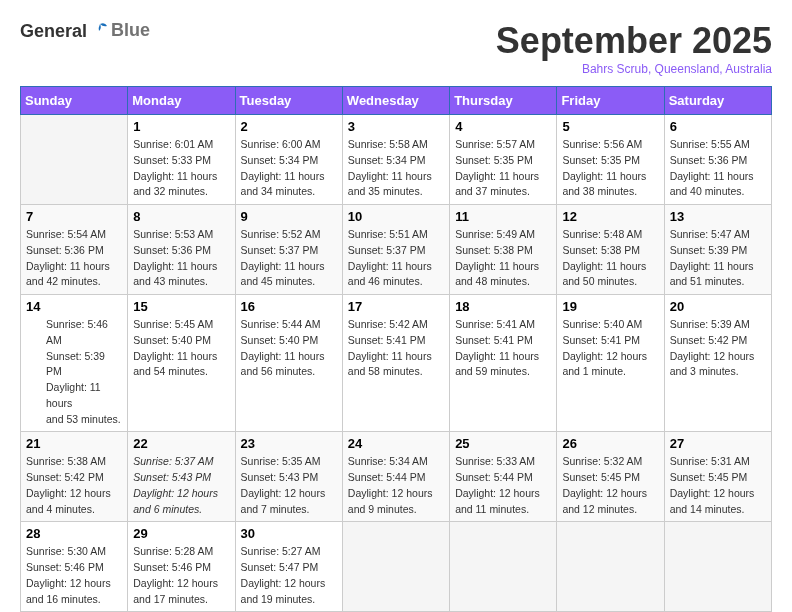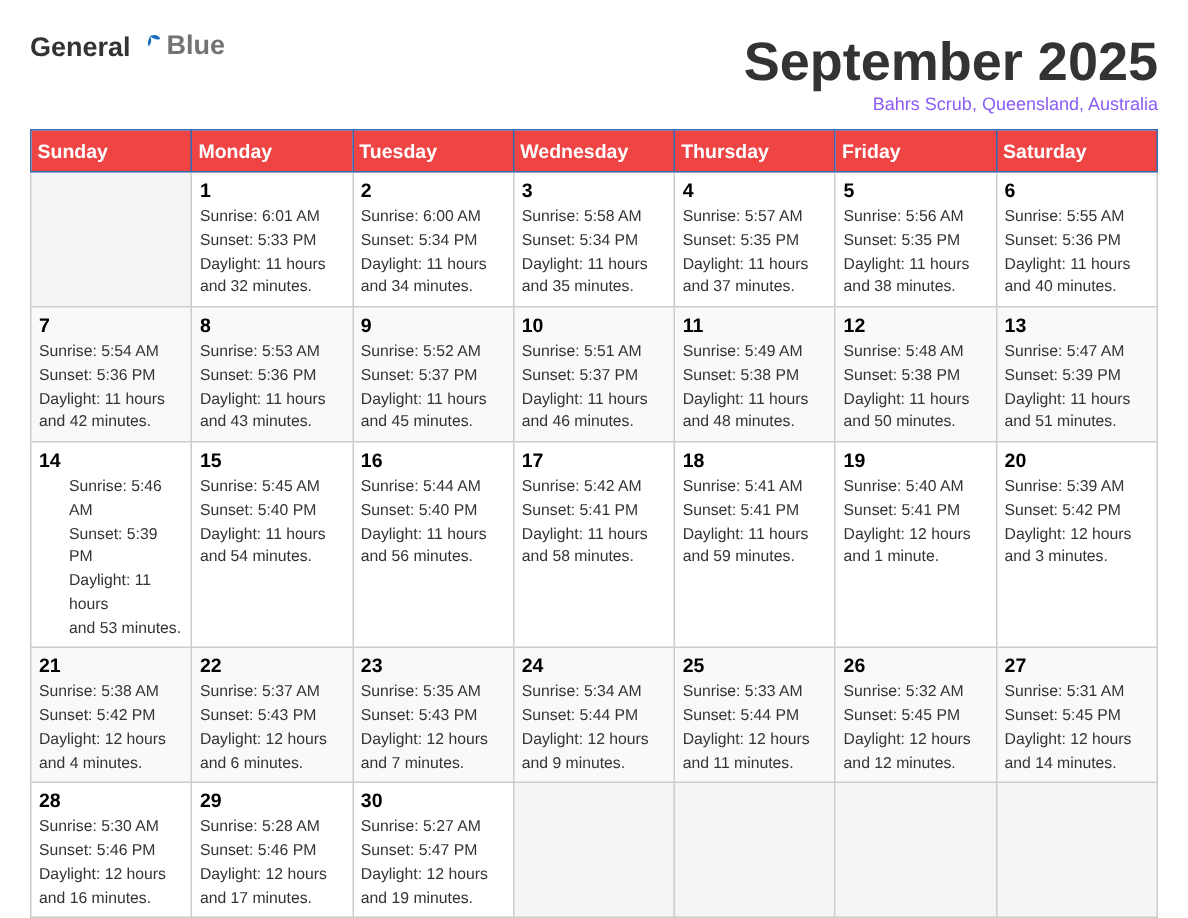--- a/index.html
+++ b/index.html
@@ -35,21 +35,21 @@
     .location-title {
       font-size: 12px;
       color: #8b5cf6;
     }
     table {
       width: 100%;
       border-collapse: collapse;
       font-size: 11px;
     }
     thead tr th {
-      background-color: #ef4444;
+      background-color: #8b5cf6;
       color: #fff;
       padding: 6px 4px;
       text-align: left;
       font-size: 13px;
       font-weight: bold;
       border: 1px solid #2e6db4;
     }
     tbody tr td {
       border: 1px solid #ccc;
       vertical-align: top;
@@ -266,21 +266,21 @@
       <tr class="week-row">
         <td>
           <span class="day-num">21</span>
           <div class="day-info" style="white-space: pre-line;">Sunrise: 5:38 AM
 Sunset: 5:42 PM
 Daylight: 12 hours
 and 4 minutes.</div>
         </td>
         <td>
           <span class="day-num">22</span>
-          <div class="day-info" style="white-space: pre-line;">Sunrise: 5:37 AM
+          <div class="day-info" style="white-space: pre-line; font-style: italic;">Sunrise: 5:37 AM
 Sunset: 5:43 PM
 Daylight: 12 hours
 and 6 minutes.</div>
         </td>
         <td>
           <span class="day-num">23</span>
           <div class="day-info" style="white-space: pre-line;">Sunrise: 5:35 AM
 Sunset: 5:43 PM
 Daylight: 12 hours
 and 7 minutes.</div>

